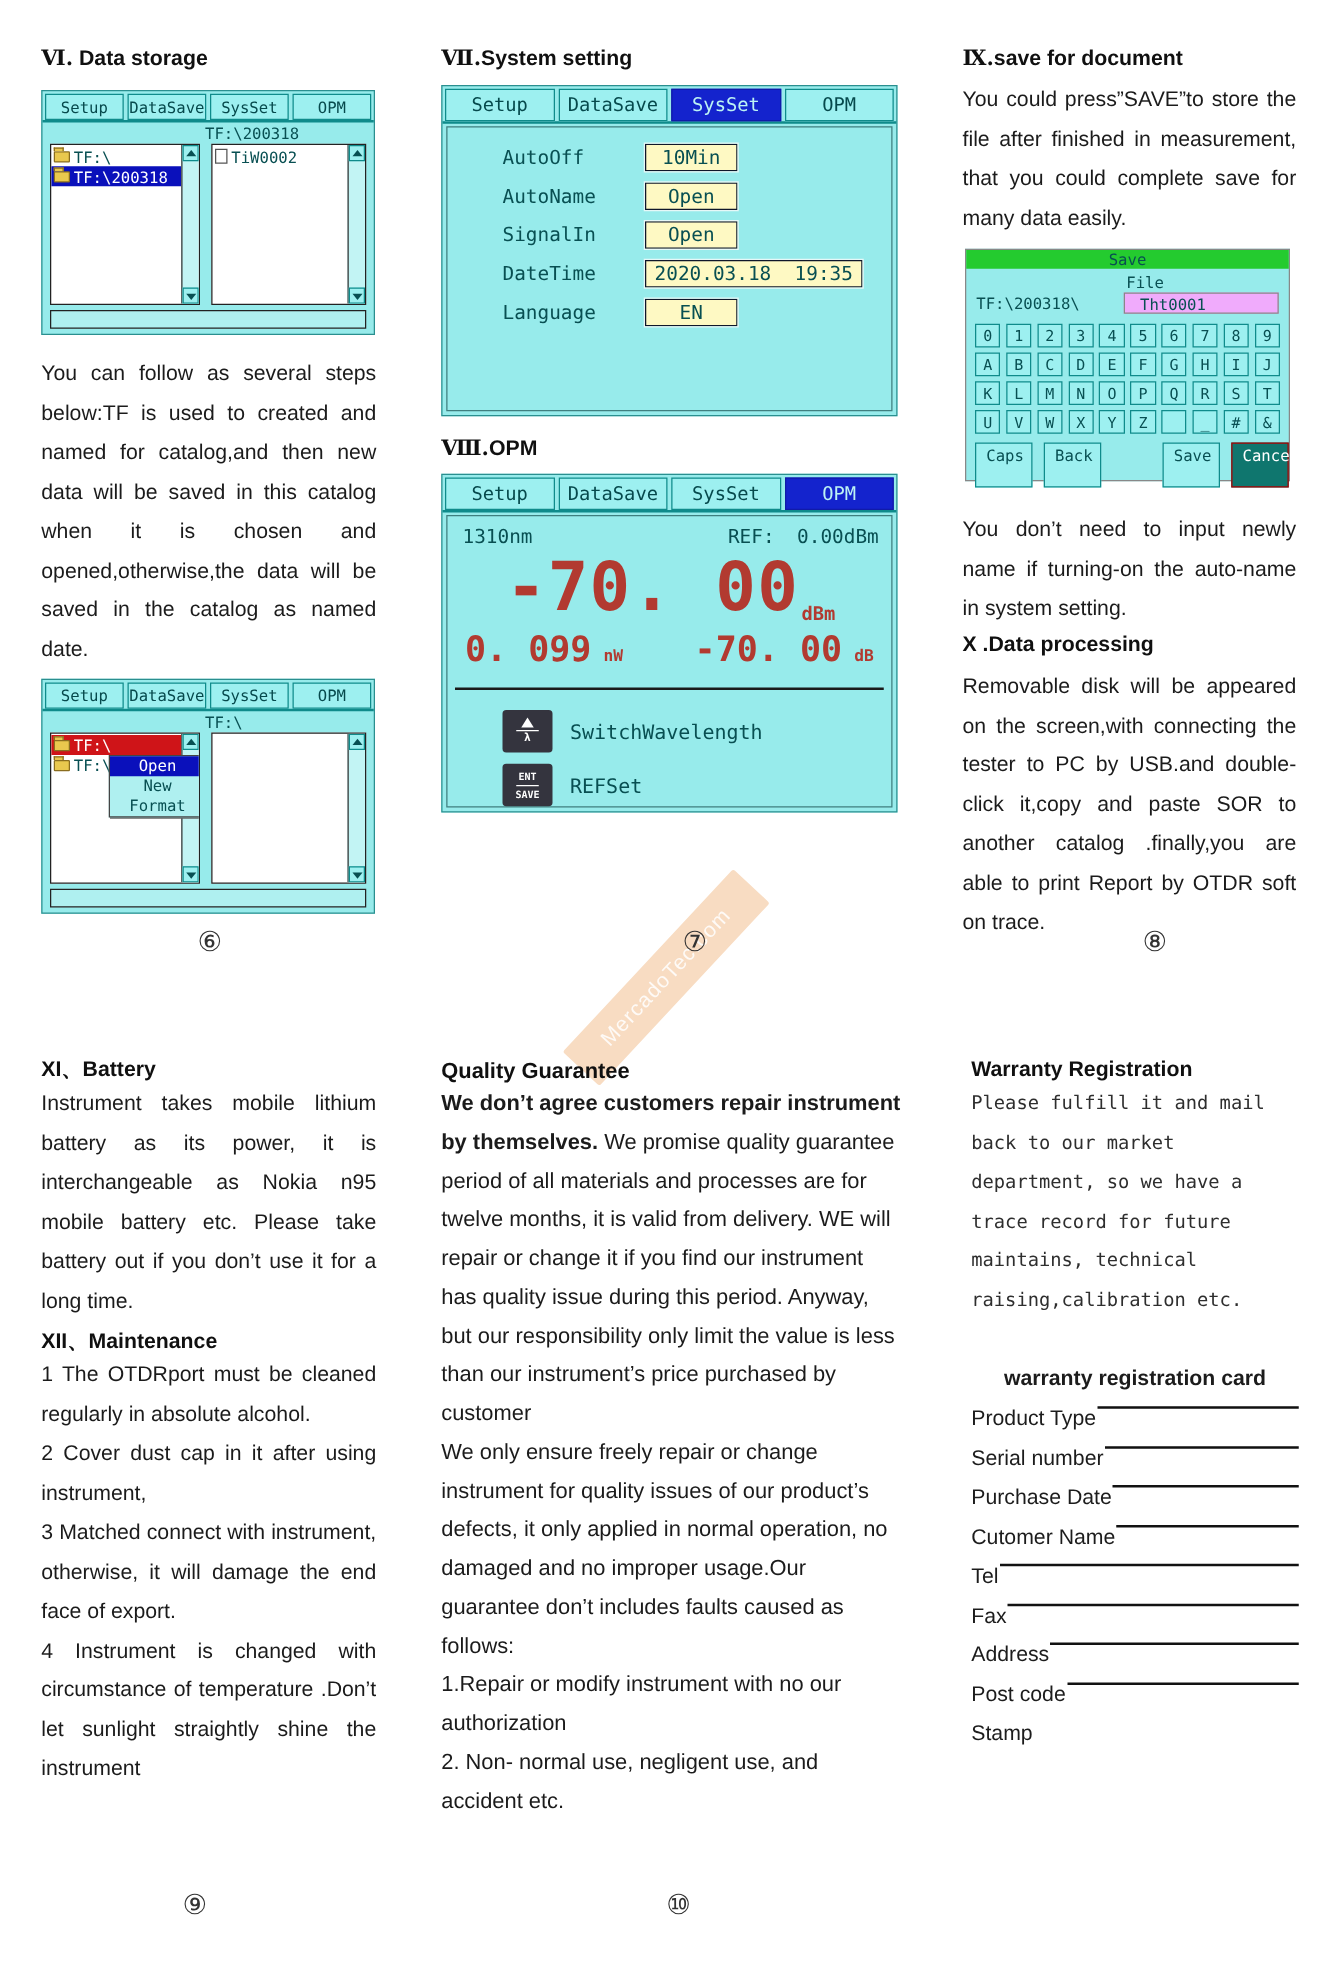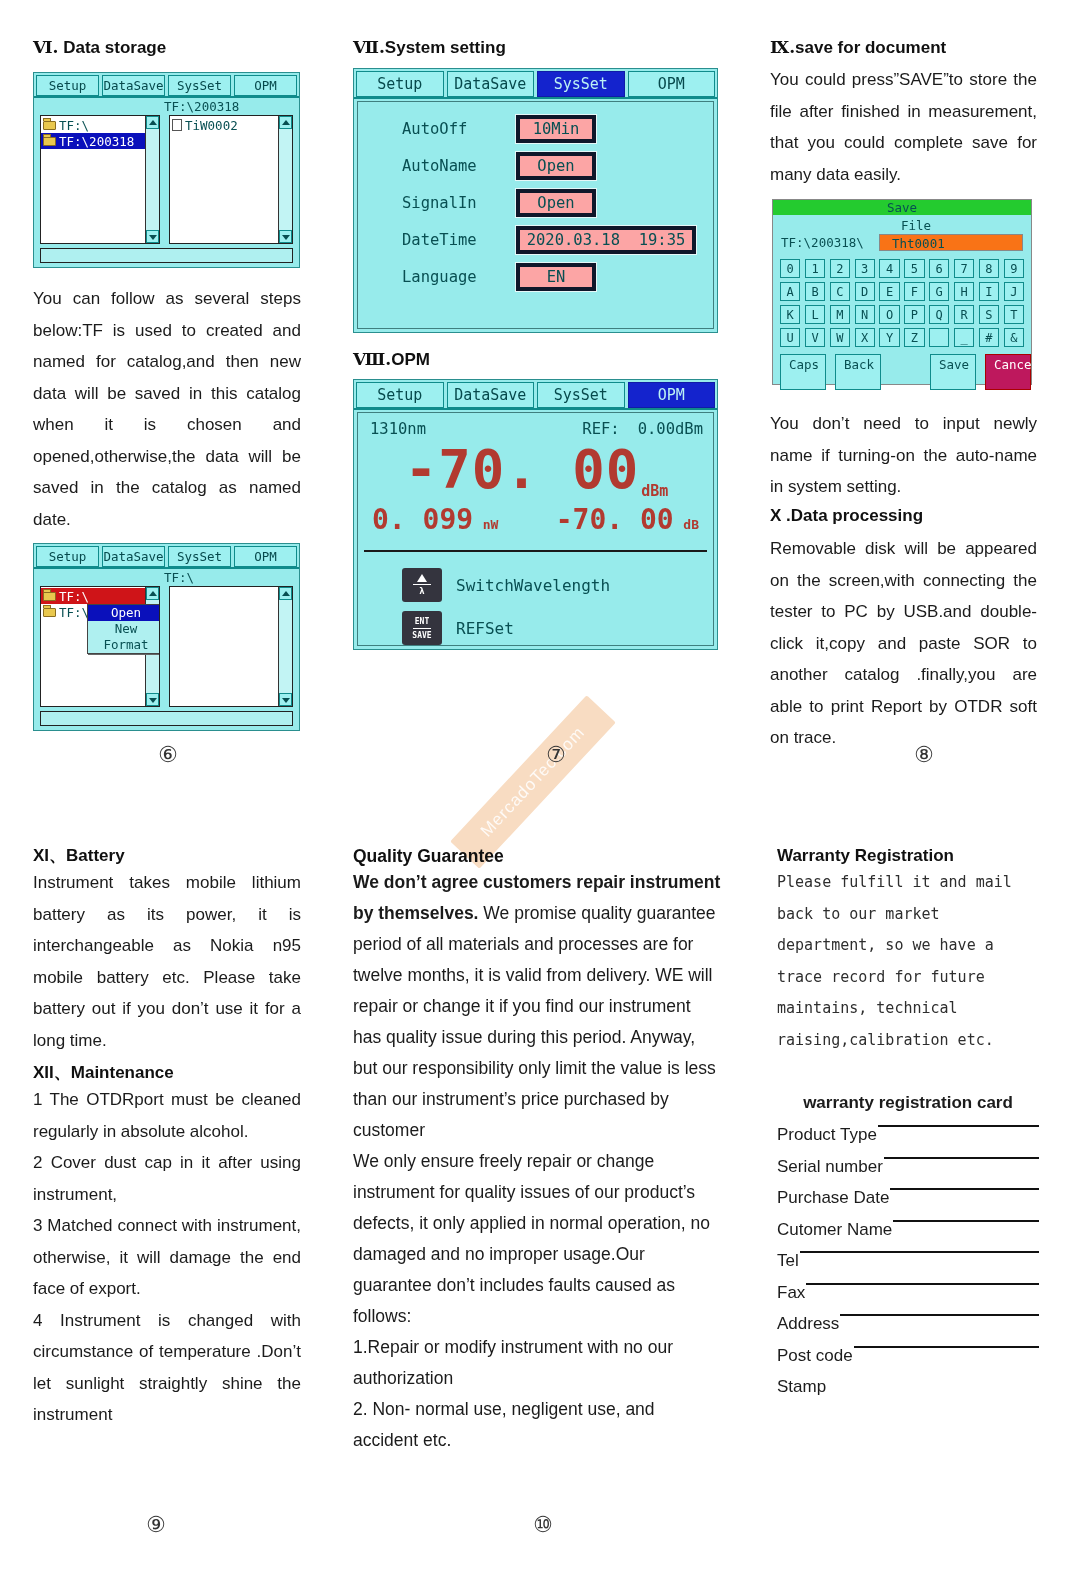--- a/index.html
+++ b/index.html
@@ -50,21 +50,21 @@
   .cmenu{position:absolute;left:46px;top:17px;width:76px;background:#aff0f0;border:1px solid #444;
          box-shadow:1px 1px 0 #666;font-size:12.5px;text-align:center;z-index:2}
   .mitem{height:16px;line-height:16px}
   .mi-sel{background:#0a10bb;color:#fff}
 
   
   .cbox{border:1px solid #3f7f7f;margin:2px 3px 3px 3px;flex:1;display:flex;flex-direction:column}
   .srows{padding:13px 0 0 44px;display:flex;flex-direction:column;gap:9px}
   .srow{display:flex;align-items:center;font-size:15.5px}
   .slabel{width:114px}
-  .sval{background:#fca5a5;border:4px solid #0f172a;outline:1px solid #e6f8f8;min-width:62px;
+  .sval{background:#fef9c3;border:1px solid #0f172a;outline:1px solid #e6f8f8;min-width:62px;
         text-align:center;padding:1px 5px;white-space:pre}
   .sval.wide{min-width:162px}
 
   
   .refrow{display:flex;justify-content:space-between;padding:7px 10px 0 12px;font-size:15.5px}
   .refpair{display:flex;gap:18px}
   .mainrow{text-align:center;color:#b23a30;margin-top:0}
   .mainval{font-size:54px;font-weight:bold;letter-spacing:1px}
   .unit-sub{font-size:15px;font-weight:bold;position:relative;top:8px;left:2px}
   .subrow{display:flex;justify-content:space-between;padding:0 14px 0 14px;color:#b23a30;align-items:baseline;margin-top:2px}
@@ -78,30 +78,30 @@
   .kbtn .tri{width:0;height:0;border-left:5px solid transparent;border-right:5px solid transparent;border-bottom:8px solid #fff}
   .kbtn .bar{width:18px;border-top:1px solid #fff;margin:2px 0}
   .kbtn .lam{font-size:9px;line-height:9px}
   .klabel{font-size:16px}
 
   
   .scr-save{border-color:#888}
   .savetitle{background:#24cb2f;height:15px;line-height:15px;text-align:center;font-size:12.5px;color:#084f52}
   .filelabel{font-size:12.5px;padding-left:128px;margin-top:3px;height:15px;line-height:15px}
   .pathinput{display:flex;align-items:center;padding:1px 8px 0 8px;font-size:12.5px}
-  .fninput{margin-left:auto;background:#f97316;border:1px solid #888;width:144px;height:17px;line-height:17px;padding-left:12px;box-sizing:border-box}
+  .fninput{margin-left:auto;background:#f0abfc;border:1px solid #888;width:124px;height:17px;line-height:17px;padding-left:12px;box-sizing:border-box}
   .kb{padding:8px 7px 0 7px;display:flex;flex-direction:column;gap:4px}
   .kbrow{display:flex;gap:4.5px}
   .key{width:20.5px;height:19px;line-height:18px;text-align:center;border:1px solid #0f8b8b;
        background:#9df0f0;font-size:12px;box-sizing:border-box}
   .actions{display:flex;gap:9px;padding:7px 7px}
   .abtn{border:1px solid #0f8b8b;background:#9df0f0;height:36px;line-height:19px;text-align:center;
         font-size:12.5px;min-width:46px;padding:0 8px;box-sizing:border-box}
   .abtn.gap{margin-left:40px}
-  .abtn.danger{background:#be185d;color:#fff;border-color:#a00}
+  .abtn.danger{background:#0f766e;color:#fff;border-color:#a00}
 
   
   .mono{font-family:"DejaVu Sans Mono",monospace;font-size:15px;line-height:31.5px;color:#2e2e2e;text-align:left}
   .cardtitle{font-size:17px;font-weight:bold;text-align:center}
   .wfield{display:flex;align-items:flex-start;height:31.5px;font-size:17px}
   .wlabel{white-space:nowrap}
   .wline{flex:1;border-bottom:2px solid #111;margin:0 0 3px 1px}
 </style>
 </head>
 <body>

